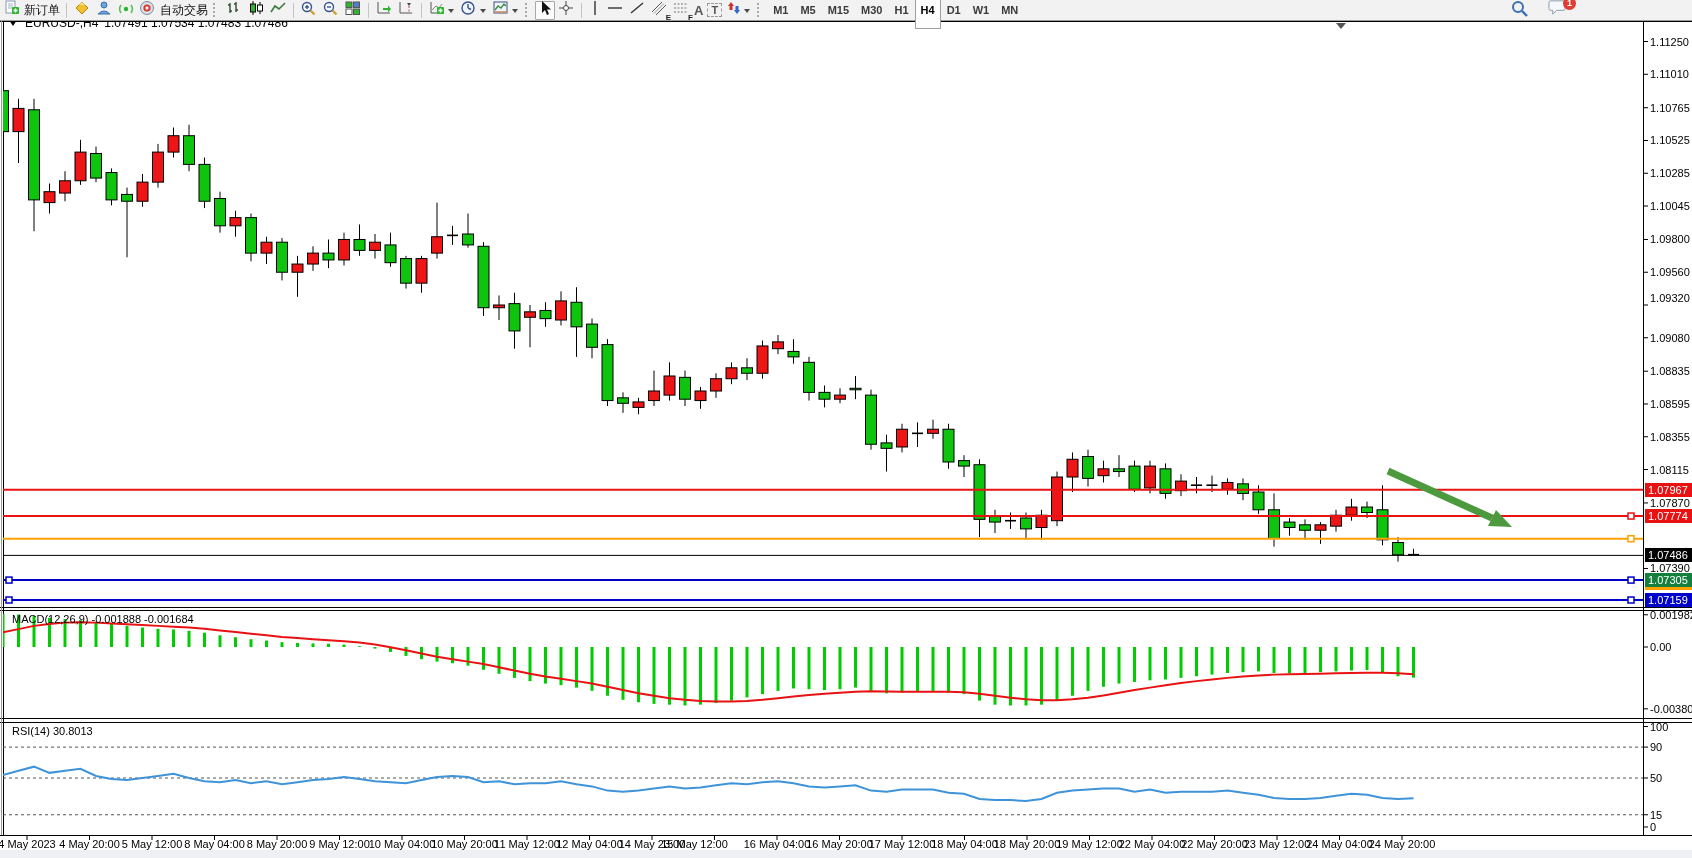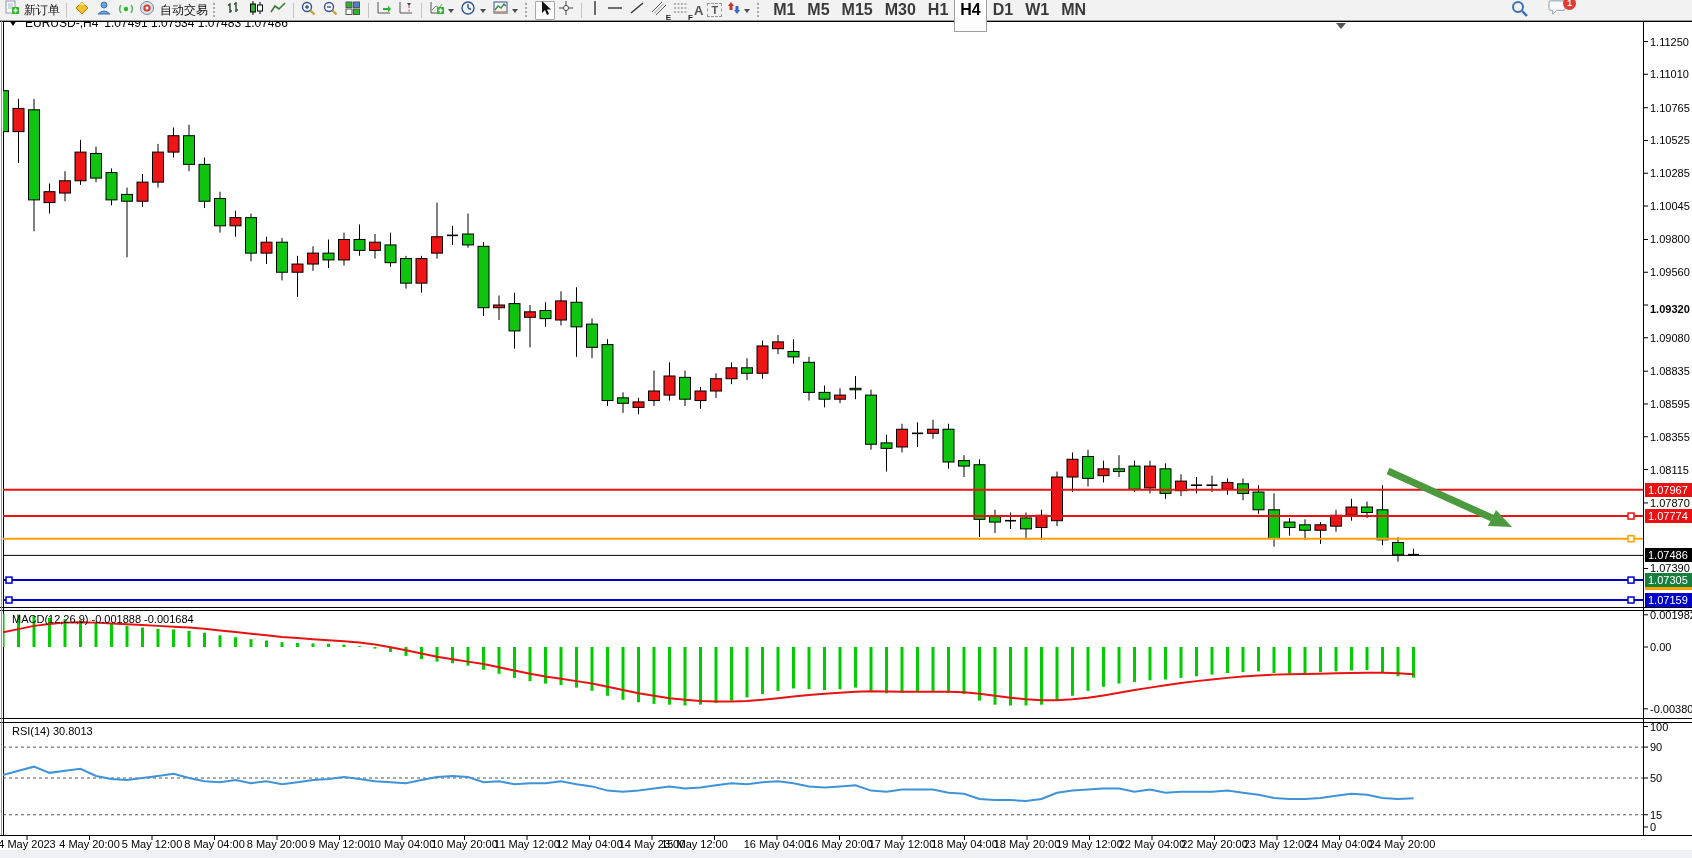--- a/index.html
+++ b/index.html
@@ -8,21 +8,21 @@
   .toolbar{position:absolute;top:0;left:0;width:1692px;height:21px;background:#f2f2f2;
     border-bottom:1px solid #9c9c9c;display:flex;align-items:center;padding:0 2px;
     box-sizing:border-box;z-index:6;}
   .tb{display:flex;align-items:center;height:19px;padding:0 2px;cursor:default;}
   .tb.sunken{background:#fbfbfb;border:1px solid #a8a8a8;border-radius:1px;height:17px;}
   .sep{width:1px;height:15px;background:#c4c4c4;margin:0 4px;}
   .grip{width:3px;height:14px;border-left:2px dotted #a9a9a9;margin:0 5px 0 3px;}
   .lbl{font-size:12px;color:#111;margin-left:4px;white-space:nowrap;}
   .dd{width:0;height:0;border-left:3px solid transparent;border-right:3px solid transparent;
     border-top:4px solid #4a4a4a;margin:1px 2px 0 2px;}
-  .tf{font-size:16px;font-weight:bold;color:#3a3a3a;padding:2px 6px;margin:0;}
+  .tf{font-size:11px;font-weight:bold;color:#3a3a3a;padding:2px 6px;margin:0;}
   .tf.active{background:#fdfdfd;border:1px solid #9f9f9f;padding:12px 5px;color:#000;}
   .tbright{margin-left:auto;display:flex;align-items:center;margin-right:120px;}
   .badge{position:absolute;top:-4px;right:-6px;background:#e03c31;color:#fff;font-size:9px;
     width:13px;height:13px;border-radius:7px;text-align:center;line-height:13px;font-weight:bold;}
   .glyph{font-size:11px;font-weight:bold;color:#222;}
   .subglyph{position:absolute;right:-1px;bottom:-2px;font-size:8px;font-weight:bold;color:#222;}
   
   #cv{position:absolute;top:0;left:0;z-index:1;}
   #labels{position:absolute;top:0;left:0;width:1692px;height:858px;z-index:2;pointer-events:none;}
   .mt-title{position:absolute;left:9px;top:16px;display:flex;align-items:center;gap:6px;
@@ -691,21 +691,21 @@
     <div class="plabel" style="top: 580.085px; background: #15803d;">1.07305</div>
     <div class="plabel" style="top: 600.017px; background: rgb(0, 0, 204);">1.07159</div>
     <div class="ptick" style="top: 41.5188px;">1.11250</div>
     <div class="ptick" style="top: 74.2833px;">1.11010</div>
     <div class="ptick" style="top: 107.73px;">1.10765</div>
     <div class="ptick" style="top: 140.495px;">1.10525</div>
     <div class="ptick" style="top: 173.259px;">1.10285</div>
     <div class="ptick" style="top: 206.024px;">1.10045</div>
     <div class="ptick" style="top: 239.471px;">1.09800</div>
     <div class="ptick" style="top: 272.235px;">1.09560</div>
-    <div class="ptick" style="top: 309px; font-weight: bold;">1.09320</div>
+    <div class="ptick" style="top: 298px;">1.09320</div>
     <div class="ptick" style="top: 337.765px;">1.09080</div>
     <div class="ptick" style="top: 371.212px;">1.08835</div>
     <div class="ptick" style="top: 403.976px;">1.08595</div>
     <div class="ptick" style="top: 436.741px;">1.08355</div>
     <div class="ptick" style="top: 469.505px;">1.08115</div>
     <div class="ptick" style="top: 502.952px;">1.07870</div>
     <div class="ptick" style="top: 568.481px;">1.07390</div>
     <div class="ptick" style="top: 614.793px;">0.001982</div>
     <div class="ptick" style="top: 647px;">0.00</div>
     <div class="ptick" style="top: 708.815px;">-0.003804</div>

